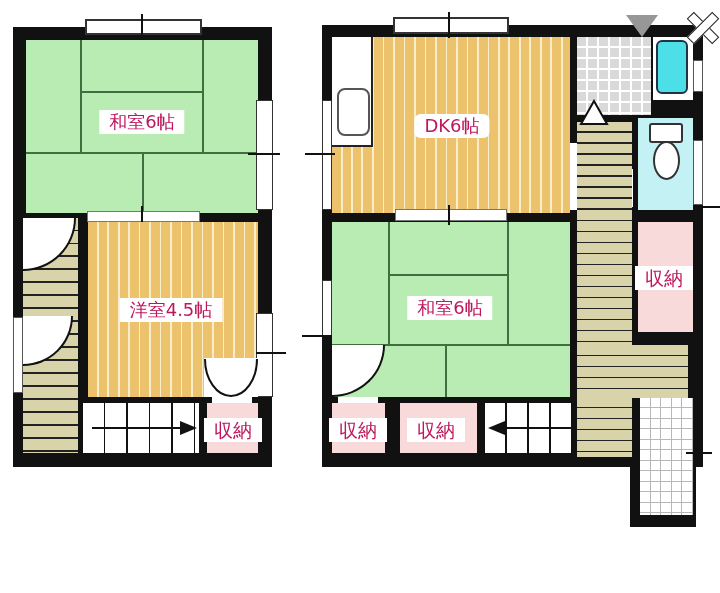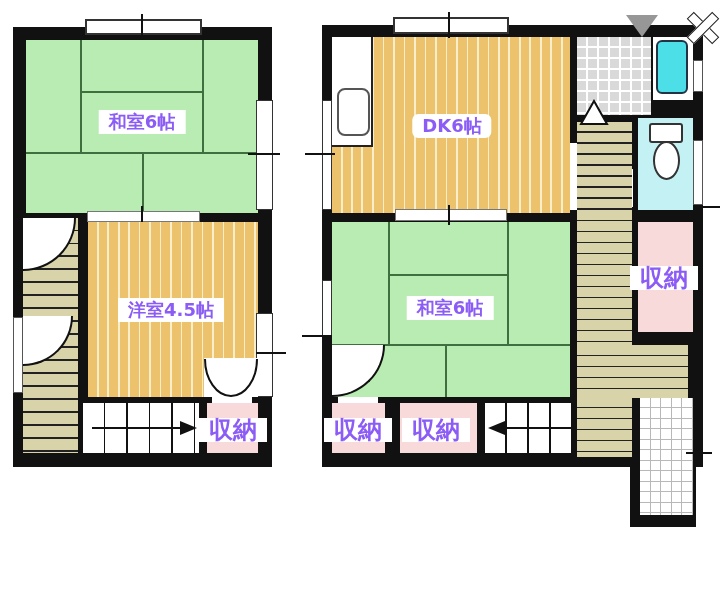--- a/index.html
+++ b/index.html
@@ -24,22 +24,22 @@
   .win{background:#fff;border:1.5px solid #333;}
   .winflat{background:#fff;border:1px solid #555;}
   .opening{background:#fff;border:1px solid #777;}
   .tick-h{background:#111;height:2px;}
   .tick-v{background:#111;width:2px;}
   .pie-tl{background:#fff;border-bottom-right-radius:100% 100%;
           border-right:2px solid #111;border-bottom:2px solid #111;}
   .pie-br{background:#fff;border-top-left-radius:100% 100%;
           border-top:2px solid #111;border-left:2px solid #111;}
   .rlabel{position:absolute;transform:translate(-50%,-50%);background:#fff;
-          padding:0 10px;font-weight:bold;font-size:18px;line-height:24px;color:#8b5cf6;white-space:nowrap;}
-  .slabel{font-size:24px;text-align:right;}
+          padding:0 10px;font-weight:normal;font-size:18px;line-height:24px;color:#be185d;white-space:nowrap;}
+  .slabel{font-size:19px;text-align:right;}
   .counter{background:#fff;border-right:2px solid #222;border-bottom:2px solid #222;}
   .sink{background:#fff;border:2px solid #555;border-radius:8px;}
   .tub{background:var(--bath_cyan,#4cdfe8);border:2px solid #234;border-radius:6px;}
   .toiletfloor{background:var(--toilet_floor,#c4f1f4);}
   .ttank{background:#fff;border:2px solid #333;border-radius:3px;}
   .tbowl{background:#fff;border:2px solid #333;border-radius:50%;}
   .tri-grey{width:0;height:0;border-left:16px solid transparent;border-right:16px solid transparent;
             border-top:22px solid #979797;}
   .xbar{position:absolute;left:2px;top:15px;width:34px;height:8px;background:#fff;border:1px solid #222;}
 </style>

